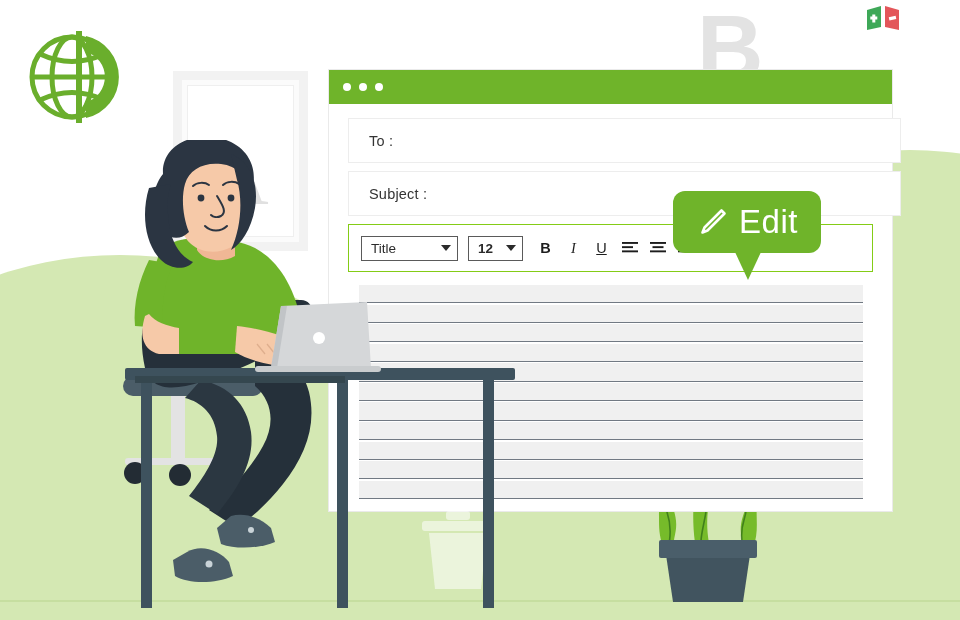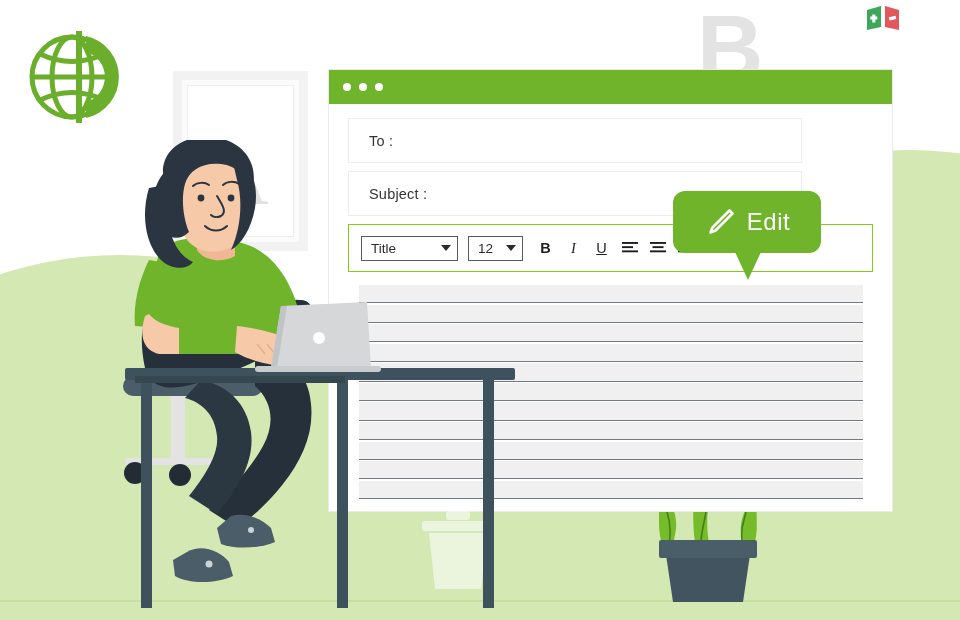--- a/index.html
+++ b/index.html
@@ -120,21 +120,21 @@
   .dot {
     width: 8px; height: 8px;
     border-radius: 50%;
     background: #ffffff;
     margin-right: 8px;
   }
 
   .field {
     position: absolute;
     left: 19px;
-    width: 454px;
+    width: 553px;
     background: #ffffff;
     border: 1px solid #ededed;
     box-sizing: border-box;
     display: flex;
     align-items: center;
     padding-left: 20px;
     font-size: 14.5px;
     color: #343434;
     letter-spacing: .2px;
   }
@@ -159,21 +159,21 @@
     display: flex;
     align-items: center;
     justify-content: space-between;
     padding: 0 6px 0 9px;
     box-sizing: border-box;
     font-size: 13.5px;
     color: #2b2b2b;
     margin-right: 10px;
   }
   .select-title { width: 97px; }
-  .select-size  { width: 55px; }
+  .select-size  { width: 55px; font-weight: bold; }
   .caret {
     width: 0; height: 0;
     border-left: 5px solid transparent;
     border-right: 5px solid transparent;
     border-top: 6px solid #2b2b2b;
     margin-left: 6px;
   }
   .tbtn {
     width: 25px; height: 25px;
     display: flex;
@@ -225,21 +225,21 @@
   .tooltip-tail {
     position: absolute;
     left: 735px; top: 252px;
     width: 0; height: 0;
     border-left: 13px solid transparent;
     border-right: 13px solid transparent;
     border-top: 28px solid #6fb42a;
   }
   .tooltip-label {
     color: #ffffff;
-    font-size: 24px;
+    font-size: 33px;
     letter-spacing: .5px;
   }
 
   
   .bin {
     position: absolute;
     left: 416px; top: 505px;
     width: 84px; height: 88px;
     opacity: .55;
   }

